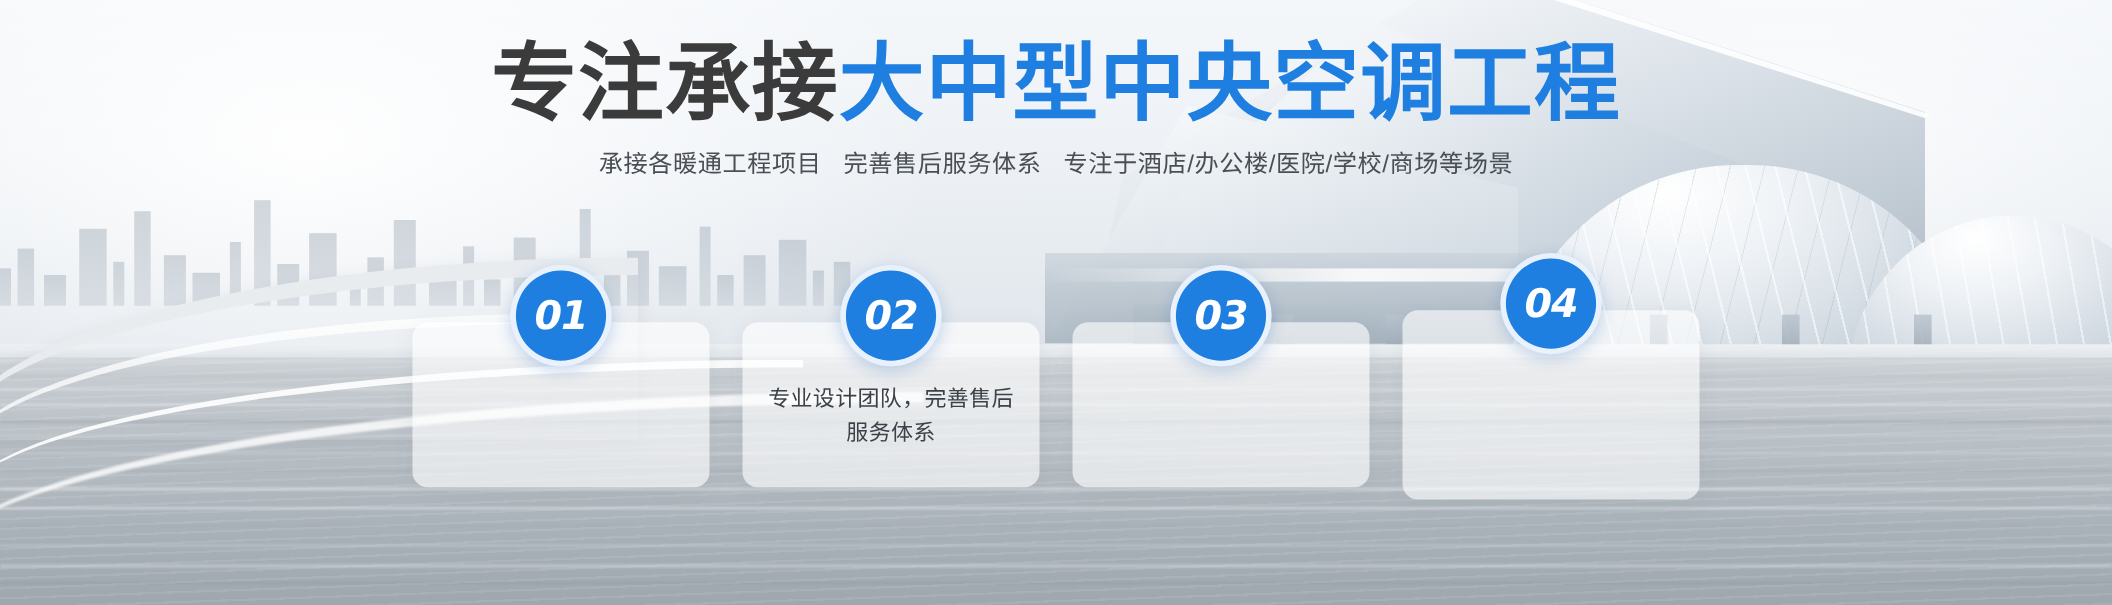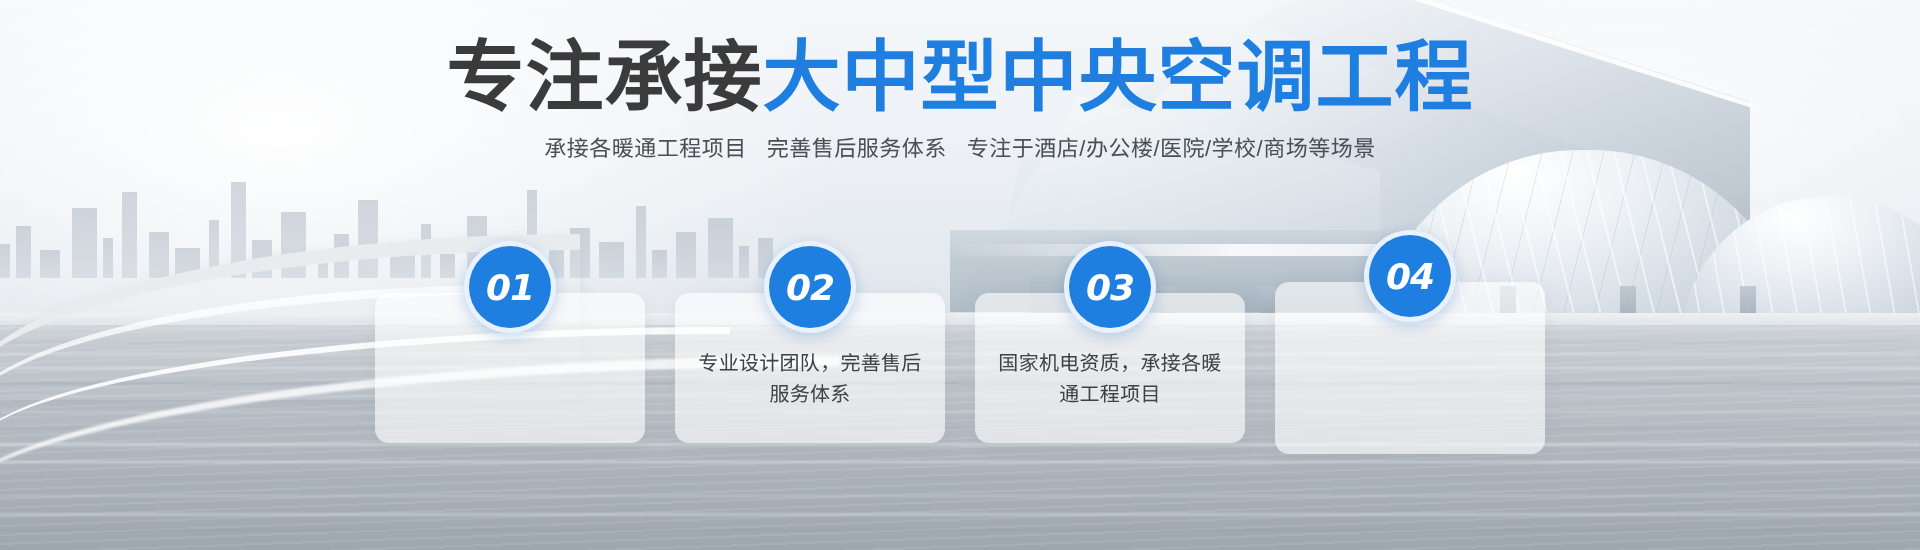--- a/index.html
+++ b/index.html
@@ -315,21 +315,20 @@
         <div class="badge">01</div>
       </div>
 
       <div class="card">
         <div class="badge">02</div>
         <div class="ctext">专业设计团队，完善售后服务体系</div>
       </div>
 
       <div class="card">
         <div class="badge">03</div>
-        <div class="ctext">国家机电资质，承接各暖通工程项目</div>
       </div>
 
       <div class="card tall">
         <div class="badge">04</div>
       </div>
 
     </div>
   </div>
 </div>
 

